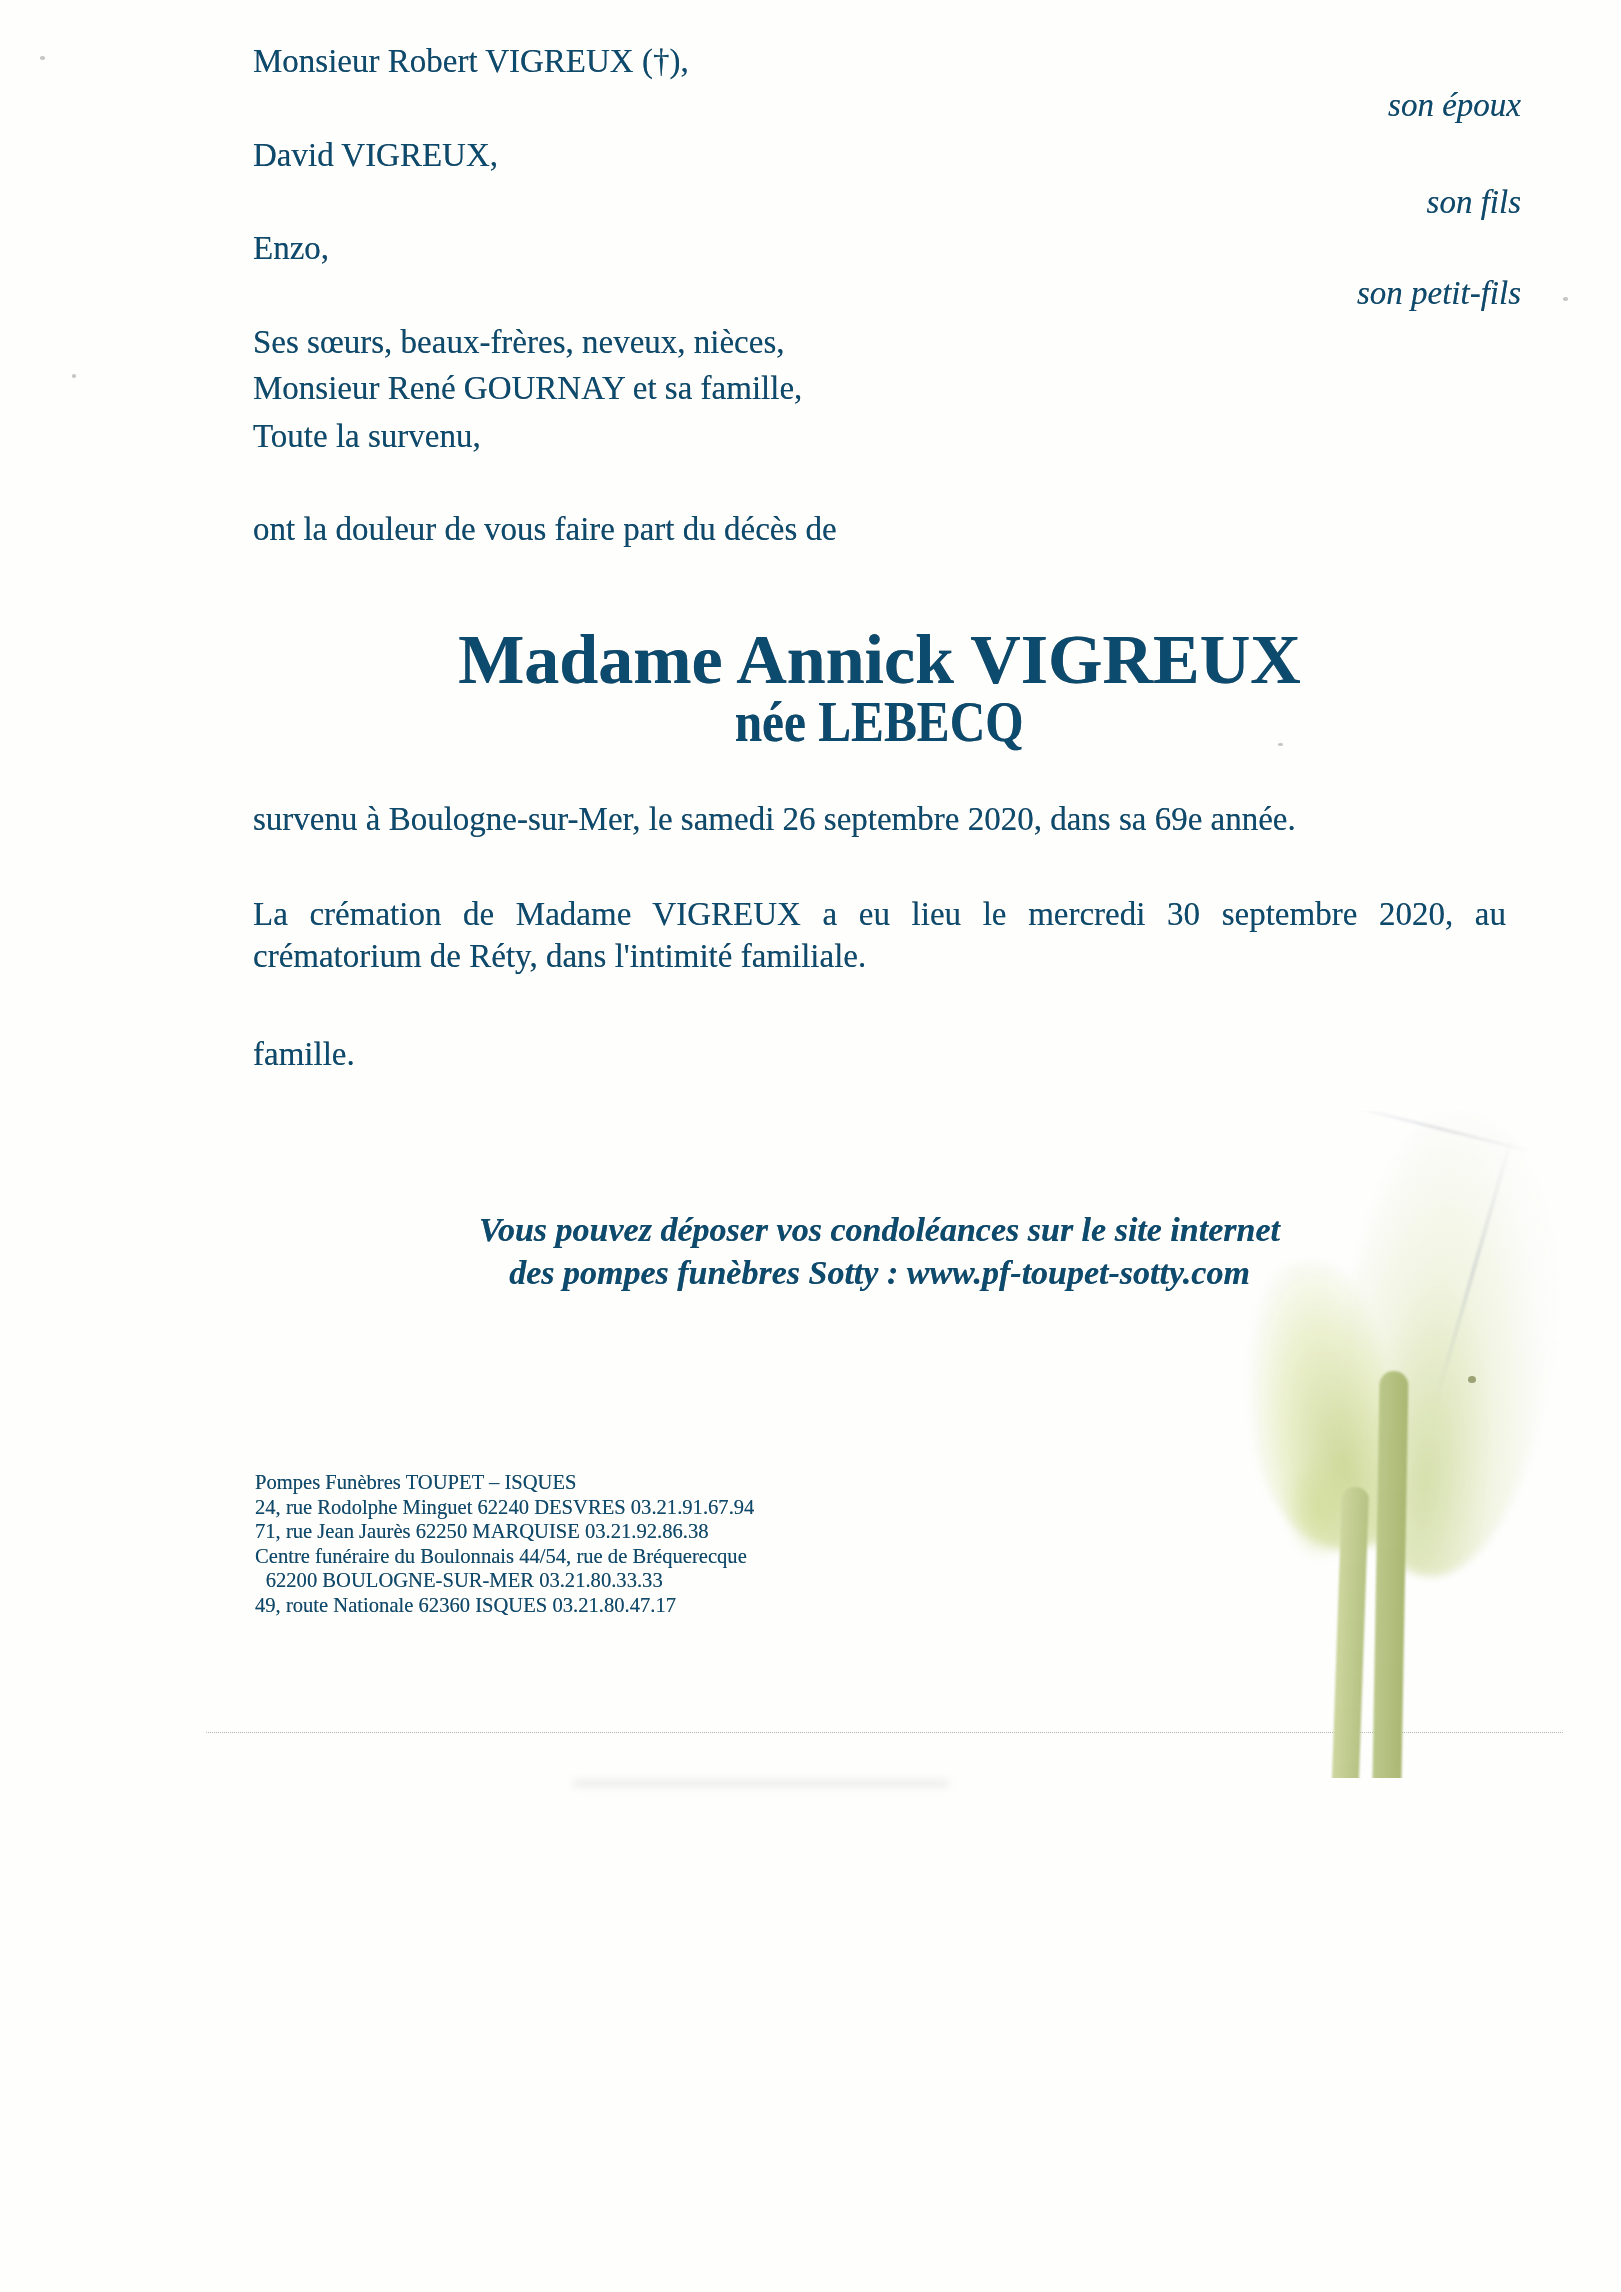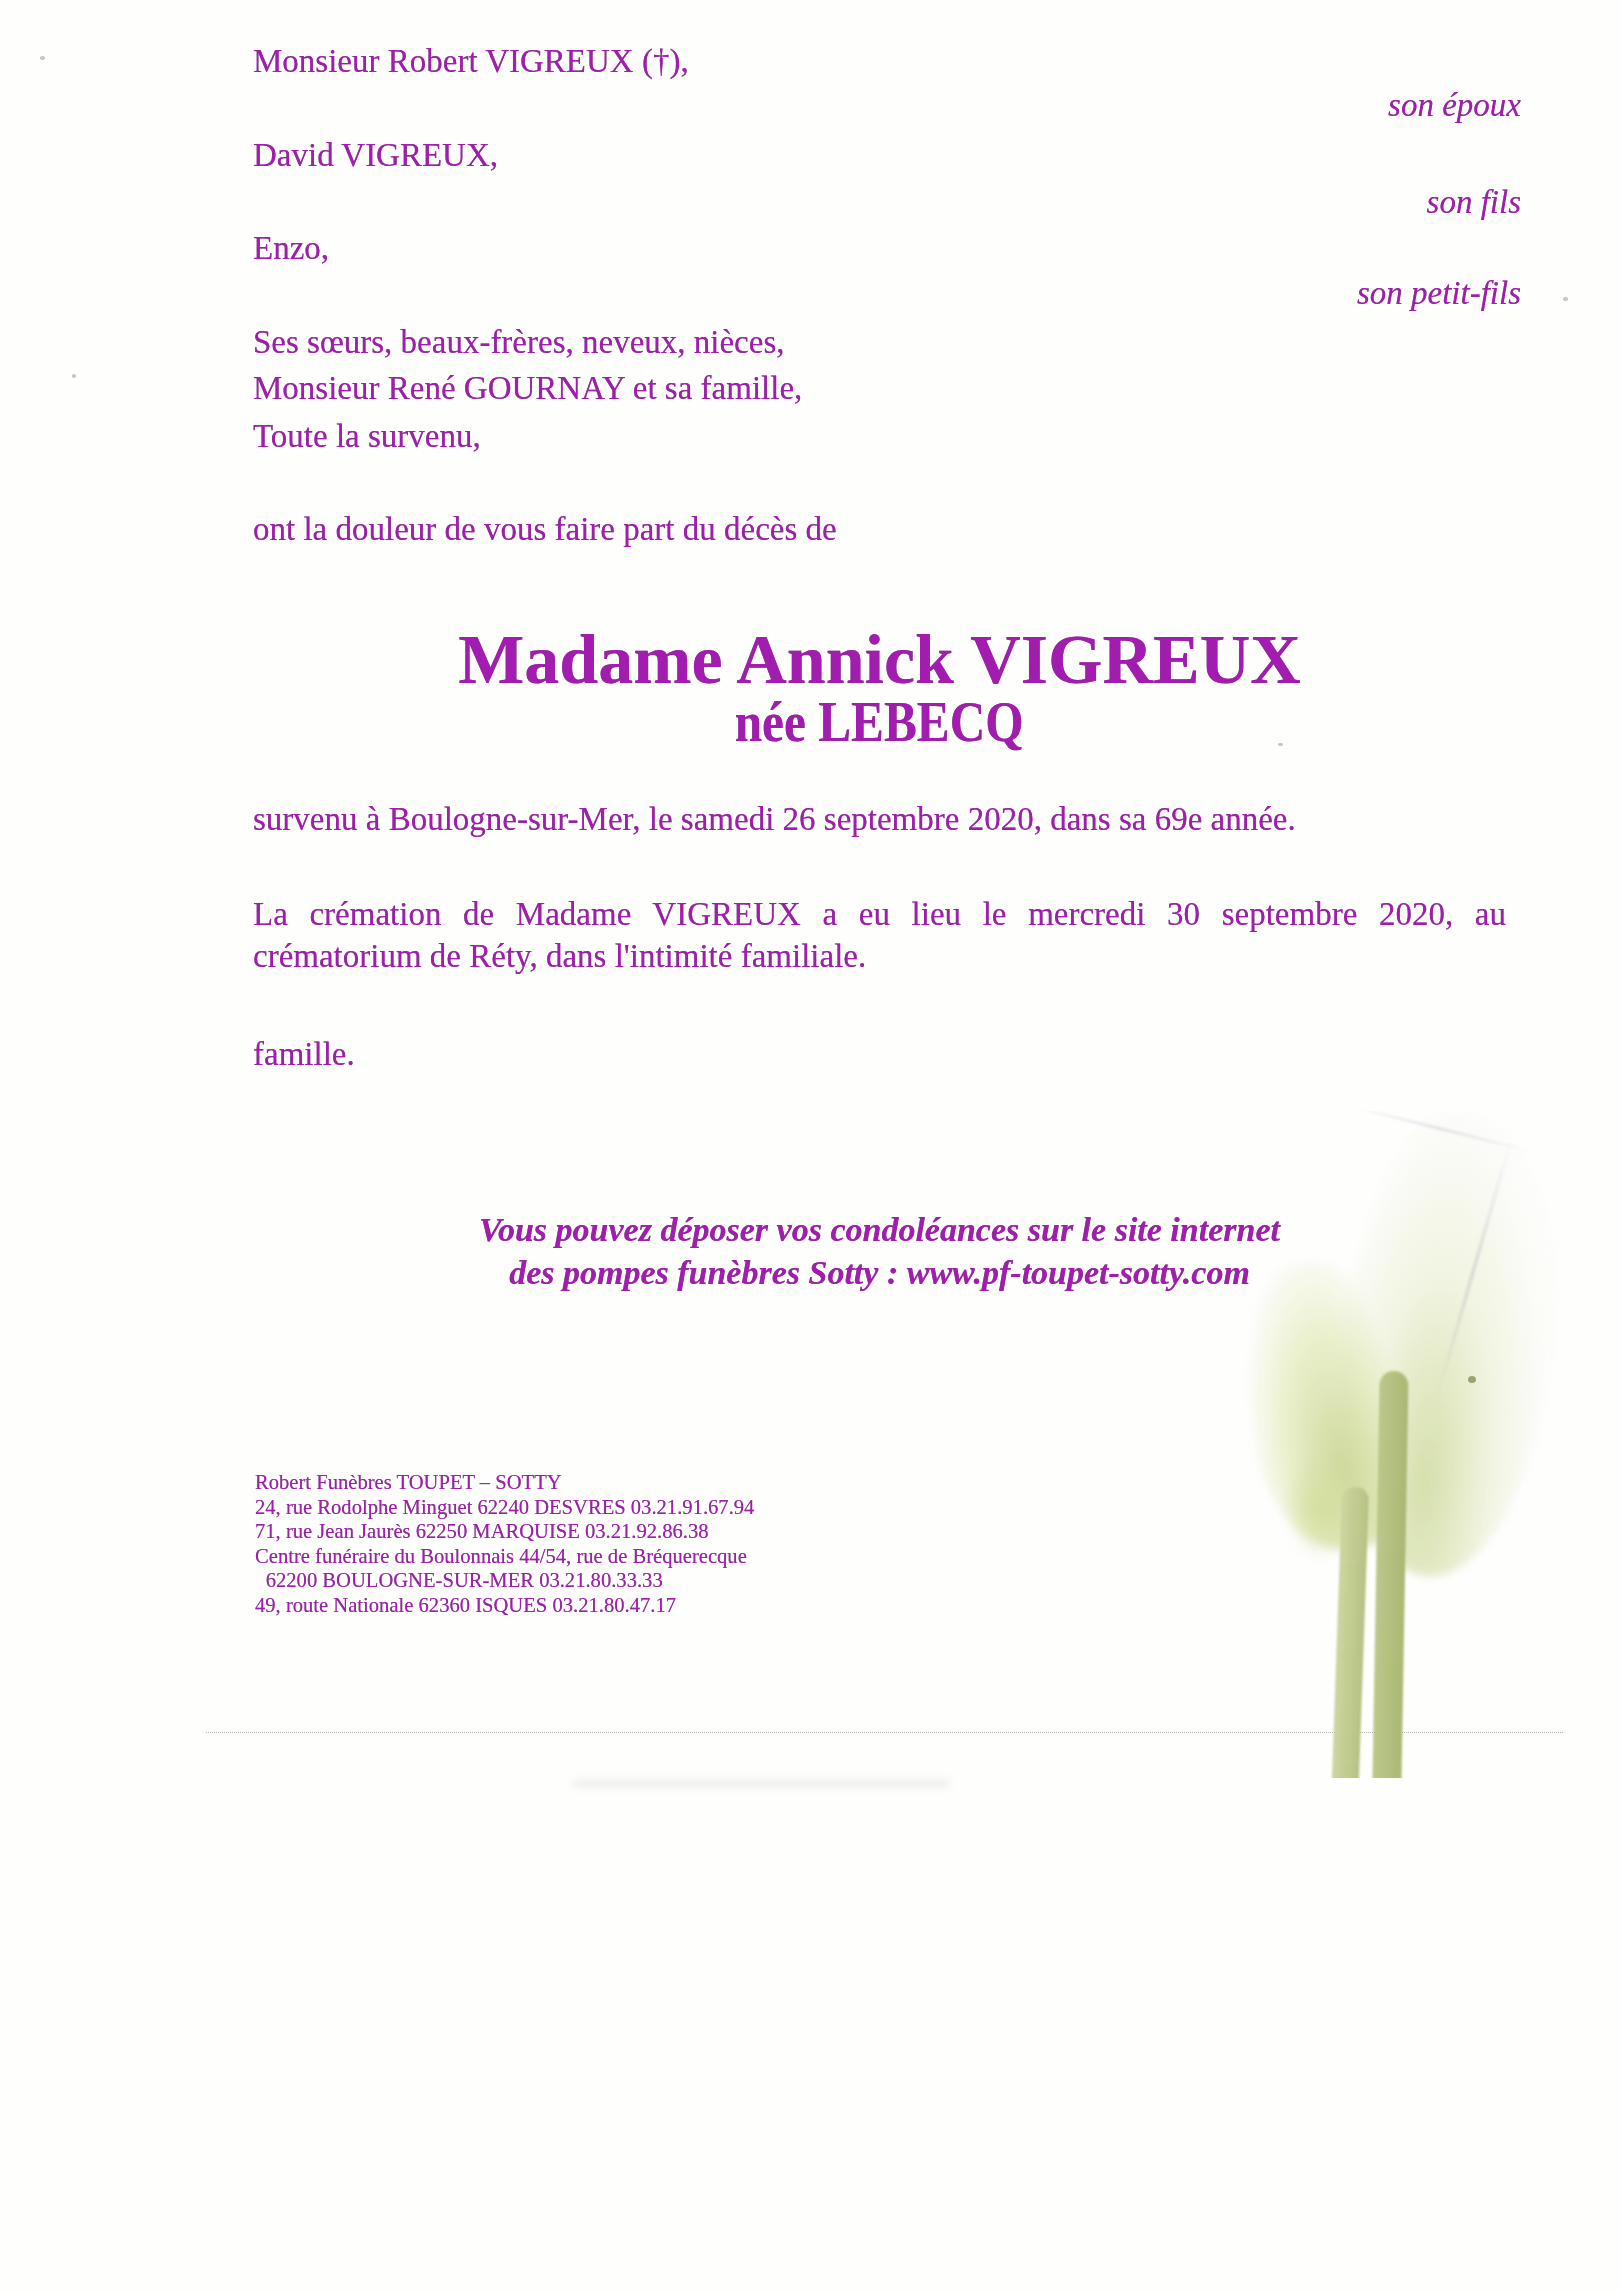--- a/index.html
+++ b/index.html
@@ -2,21 +2,21 @@
 <html style="font-size:14.3px"><head>
 <meta charset="utf-8">
 <style>
   html,body{margin:0;padding:0;background:#e8e8e8;}
   .page{
     position:relative;
     width:1621px;height:2293px;
     background:#fefefd;
     overflow:hidden;
     font-family:"Liberation Serif", serif;
-    color:#a21caf;
+    color:#0c4a6e;
   }
   .txt{position:absolute;white-space:pre;font-size:33px;line-height:42px;
        text-shadow:0 0 0.4px rgba(25,25,25,.55);}
   .left-col{left:253px;}
   .right-col{right:100px;font-style:italic;text-align:center;}
   .col-block{position:absolute;left:253px;width:1253px;
              font-size:33px;line-height:42px;
              text-shadow:0 0 0.4px rgba(25,25,25,.55);}
   .justified{text-align:justify;text-align-last:justify;}
   .page-title{margin:12px;font-size:70px;font-weight:bold;text-align:center;
@@ -101,21 +101,21 @@
   <div class="col-block z-top" style="top:1033px">
     <div>famille.</div>
   </div>
 
   <div class="col-block condolences z-top" style="top:1208px">
     <div>Vous pouvez déposer vos condoléances sur le site internet</div>
     <div>des pompes funèbres Sotty : www.pf-toupet-sotty.com</div>
   </div>
 
   <div class="footer z-top">
-    <div>Robert Funèbres TOUPET – SOTTY</div>
+    <div>Pompes Funèbres TOUPET – ISQUES</div>
     <div>24, rue Rodolphe Minguet 62240 DESVRES 03.21.91.67.94</div>
     <div>71, rue Jean Jaurès 62250 MARQUISE 03.21.92.86.38</div>
     <div>Centre funéraire du Boulonnais 44/54, rue de Bréquerecque</div>
     <div class="indent">62200 BOULOGNE-SUR-MER 03.21.80.33.33</div>
     <div>49, route Nationale 62360 ISQUES 03.21.80.47.17</div>
   </div>
 
   <div class="fold-line"></div>
 
   <div class="artwork">

